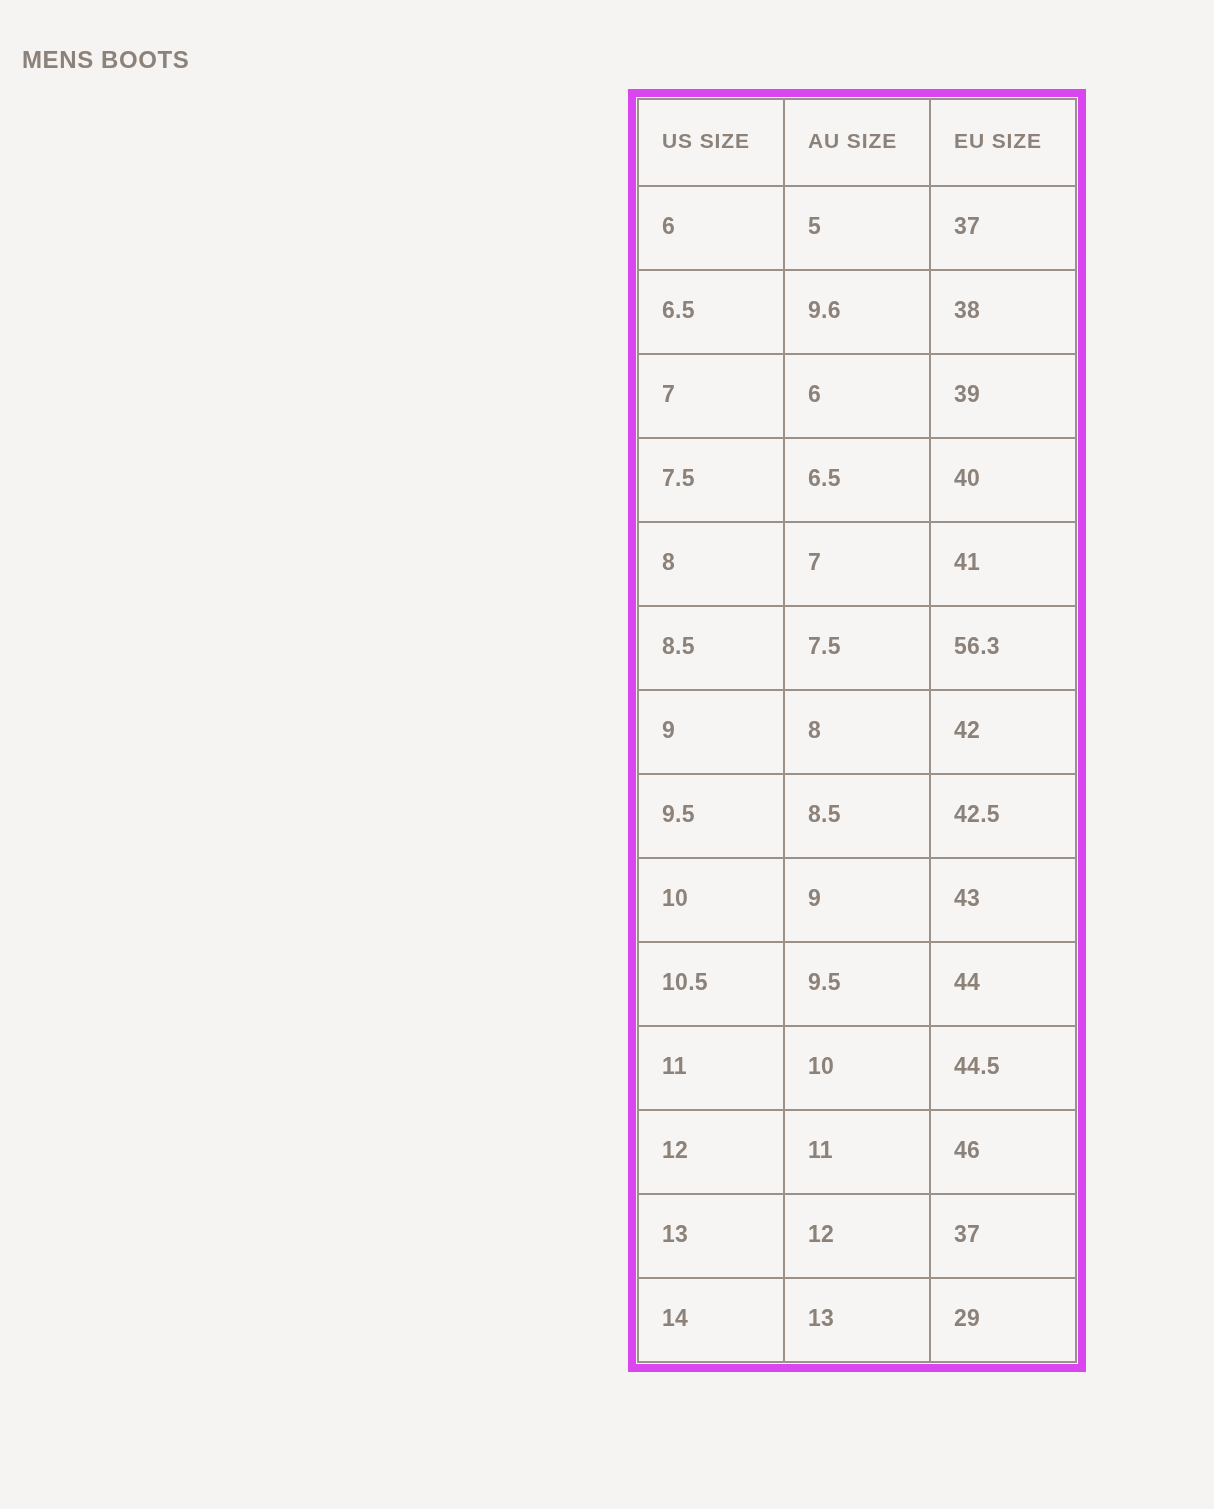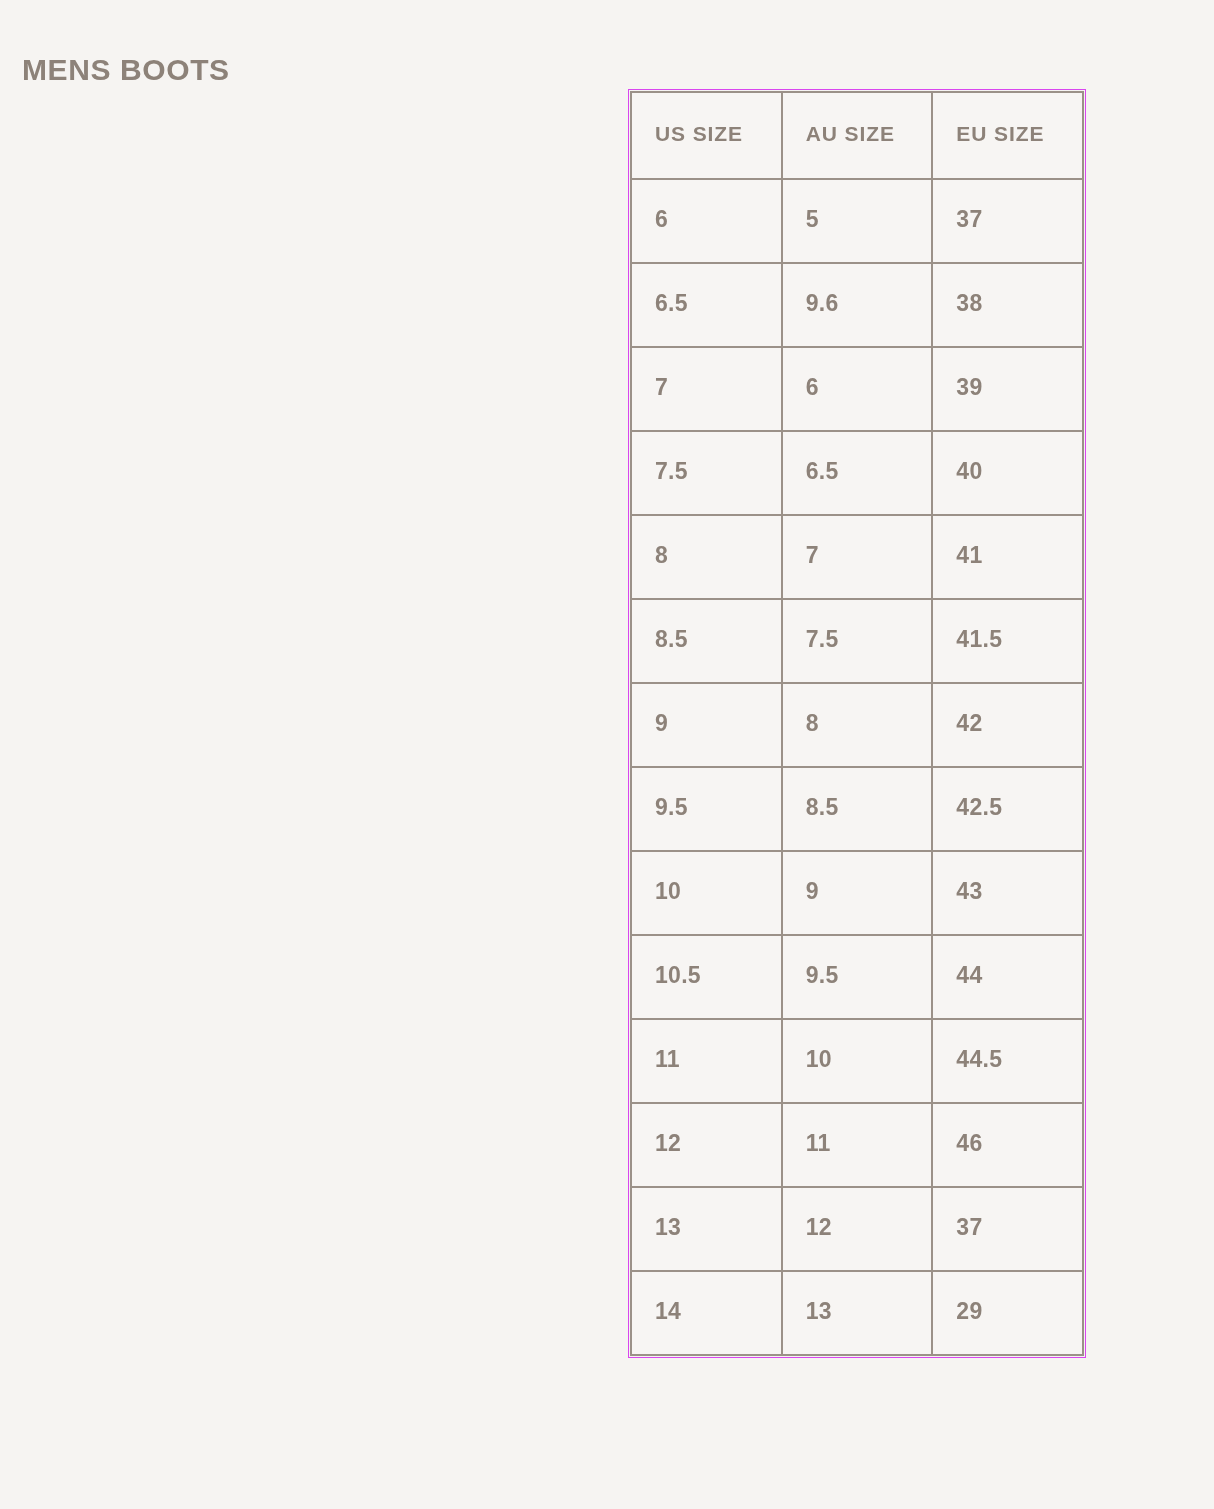--- a/index.html
+++ b/index.html
@@ -11,35 +11,35 @@
     height: 1509px;
     background: #f6f4f2;
     font-family: "Liberation Sans", sans-serif;
     position: relative;
     overflow: hidden;
   }
 
   .page-title {
     position: absolute;
     left: 22px;
-    top: 32px;
-    font-size: 30px;
+    top: 26px;
+    font-size: 24px;
     font-weight: bold;
     letter-spacing: 0.6px;
     color: #8d8279;
     line-height: 36px;
     white-space: nowrap;
   }
 
   .table-wrap {
     position: absolute;
     left: 628px;
     top: 89px;
     width: 458px;
-    border: 1px solid #d946ef;
+    border: 8px solid #d946ef;
     background: #f6f4f2;
     box-sizing: border-box;
     padding: 1px;
   }
 
   table.size-chart {
     border-collapse: collapse;
     width: 100%;
     table-layout: fixed;
     background: #f6f4f2;
@@ -117,21 +117,21 @@
         <td>40</td>
       </tr>
       <tr>
         <td>8</td>
         <td>7</td>
         <td>41</td>
       </tr>
       <tr>
         <td>8.5</td>
         <td>7.5</td>
-        <td>41.5</td>
+        <td>56.3</td>
       </tr>
       <tr>
         <td>9</td>
         <td>8</td>
         <td>42</td>
       </tr>
       <tr>
         <td>9.5</td>
         <td>8.5</td>
         <td>42.5</td>

